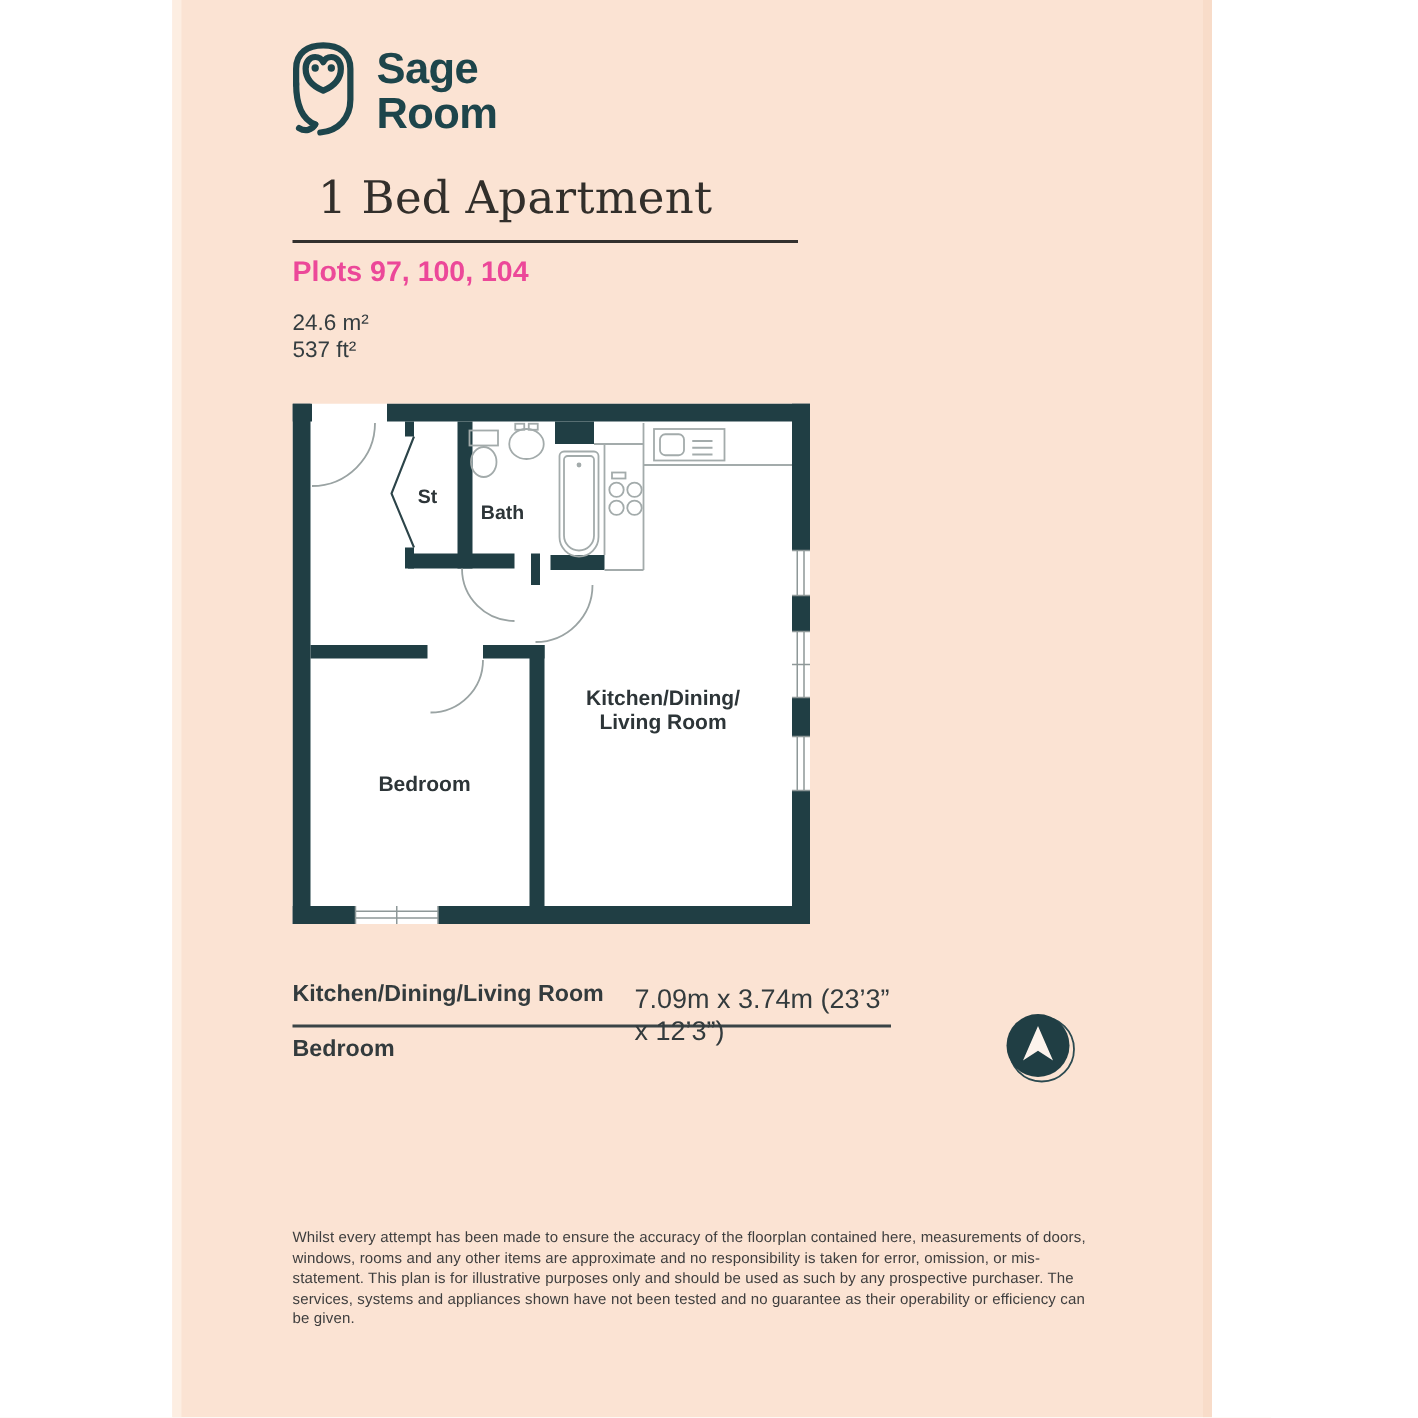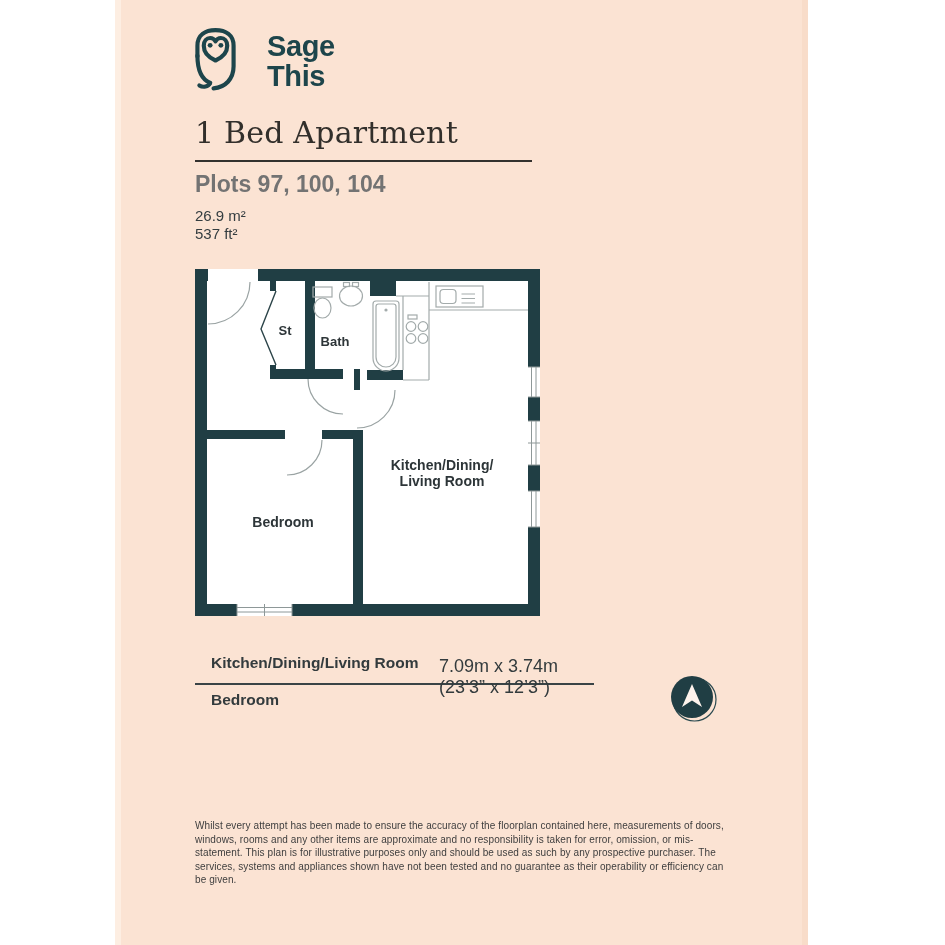--- a/index.html
+++ b/index.html
@@ -4,42 +4,42 @@
 <style>
   html,body{margin:0;padding:0;background:#ffffff;}
   .canvas{position:relative;width:945px;height:945px;background:#ffffff;overflow:hidden;
           font-family:"Liberation Sans",sans-serif;}
   .peach{position:absolute;left:115px;top:0;width:693px;height:945px;background:#fbe3d3;}
   .edge-l{position:absolute;left:115px;top:0;width:6px;height:945px;background:#fdeee2;}
   .edge-r{position:absolute;left:802px;top:0;width:6px;height:945px;background:#f8dcc9;}
 
   .logo{position:absolute;left:194px;top:27px;display:flex;align-items:flex-start;}
   .logo svg{display:block;}
-  .brand{margin-left:30px;margin-top:4px;font-weight:bold;font-size:29px;line-height:30px;
+  .brand{margin-left:14px;margin-top:4px;font-weight:bold;font-size:29px;line-height:30px;
          color:#1d454b;letter-spacing:-0.4px;}
 
-  .title{position:absolute;left:195px;top:115px;margin:0;font-family:"DejaVu Serif",serif;
+  .title{position:absolute;left:212px;top:115px;margin:0;font-family:"DejaVu Serif",serif;
          font-weight:500;font-size:30px;color:#322f2b;letter-spacing:0.2px;}
   .rule{position:absolute;left:195px;top:160px;width:337px;height:2px;background:#33312e;}
-  .plots{position:absolute;left:195px;top:171px;font-weight:bold;font-size:23px;color:#737373;}
+  .plots{position:absolute;left:195px;top:171px;font-weight:bold;font-size:19px;color:#ec4899;}
   .area{position:absolute;left:195px;top:207px;font-size:15px;line-height:18px;color:#343d40;}
 
   .plan{position:absolute;left:195px;top:269px;}
   .plan .wall{fill:#203e44;}
   .plan .fix{stroke:#a3abab;stroke-width:1.2;fill:none;}
   .plan .fixfill{fill:#a3abab;}
   .plan .door{stroke:#9aa3a3;stroke-width:1.2;fill:none;}
   .plan .fold{stroke:#2c4449;stroke-width:1.4;fill:none;}
   .plan .win{stroke:#8e9898;stroke-width:1;fill:none;}
   .plan text{font-family:"Liberation Sans",sans-serif;font-weight:bold;fill:#2d3538;}
   .plan .lab-s{font-size:13px;}
   .plan .lab{font-size:14px;}
 
   .dims{position:absolute;left:195px;top:654px;width:399px;color:#333b3d;}
-  .dims .row{position:relative;height:26px;margin-left:16px;}
+  .dims .row{position:relative;height:26px;}
   .dims .room{position:absolute;left:0;top:0;font-weight:bold;font-size:15.5px;}
   .dims .size{position:absolute;left:228px;top:2px;font-size:18px;}
   .dims .divider{height:1.5px;background:#3a4446;margin:3px 0 6px 0;}
 
   .compass{position:absolute;left:668px;top:673px;}
 
   .disclaimer{position:absolute;left:195px;top:819px;width:540px;margin:0;
               font-size:10px;line-height:13.5px;color:#3e3e3e;letter-spacing:0.1px;}
 </style>
 </head>
@@ -56,29 +56,29 @@
         <path d="M7 60 V38 C7 16 23 6 44 6 C65 6 81 16 81 38 V80 C81 106 64 123 40 125"></path>
         <path d="M7 58 C7 90 16 107 33 114"></path>
         <path d="M33 114 C29 122 19 124 11 119"></path>
         <path d="M20 38 C20 28 26 22 33 22 C38 22 42 25 44 29 C46 25 50 22 55 22 C62 22 68 28 68 38 C68 52 58 62 44 68 C30 62 20 52 20 38 Z"></path>
       </g>
       <circle cx="33" cy="37" r="5" fill="#1d454b"></circle>
       <circle cx="55" cy="37" r="5" fill="#1d454b"></circle>
     </svg>
     <div class="brand">
       <div>Sage</div>
-      <div>This</div>
+      <div>Room</div>
     </div>
   </div>
 
   <h1 class="title">1 Bed Apartment</h1>
   <div class="rule"></div>
   <div class="plots">Plots 97, 100, 104</div>
   <div class="area">
-    <div>26.9 m²</div>
+    <div>24.6 m²</div>
     <div>537 ft²</div>
   </div>
 
   <svg class="plan" width="345" height="347" viewBox="0 0 345 347">
     <rect x="0" y="0" width="345" height="347" fill="#ffffff"></rect>
 
     <g>
       <rect class="wall" x="0" y="0" width="13" height="12"></rect>
       <rect class="wall" x="63" y="0" width="282" height="12"></rect>
       <rect class="wall" x="0" y="0" width="12" height="347"></rect>

